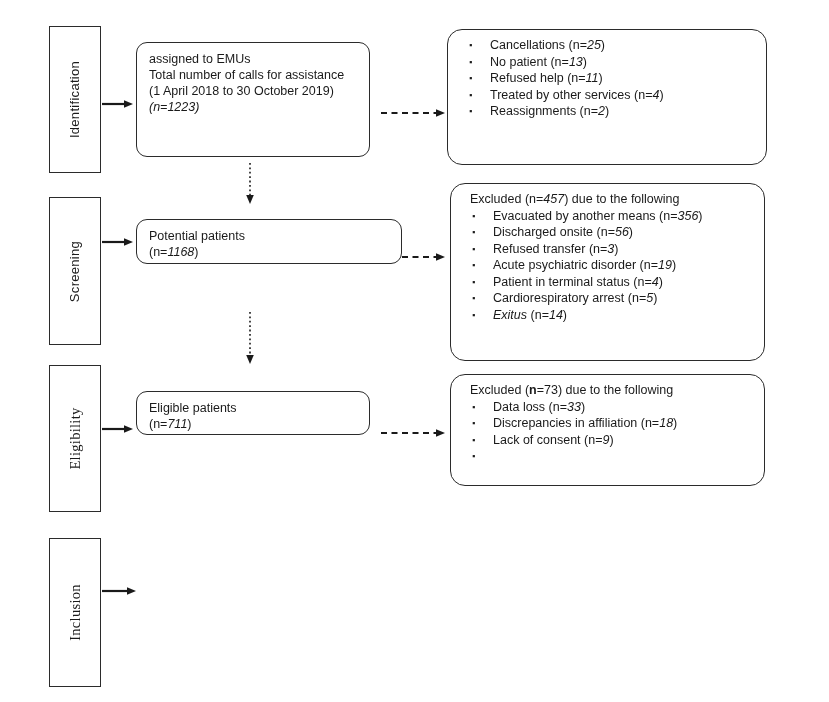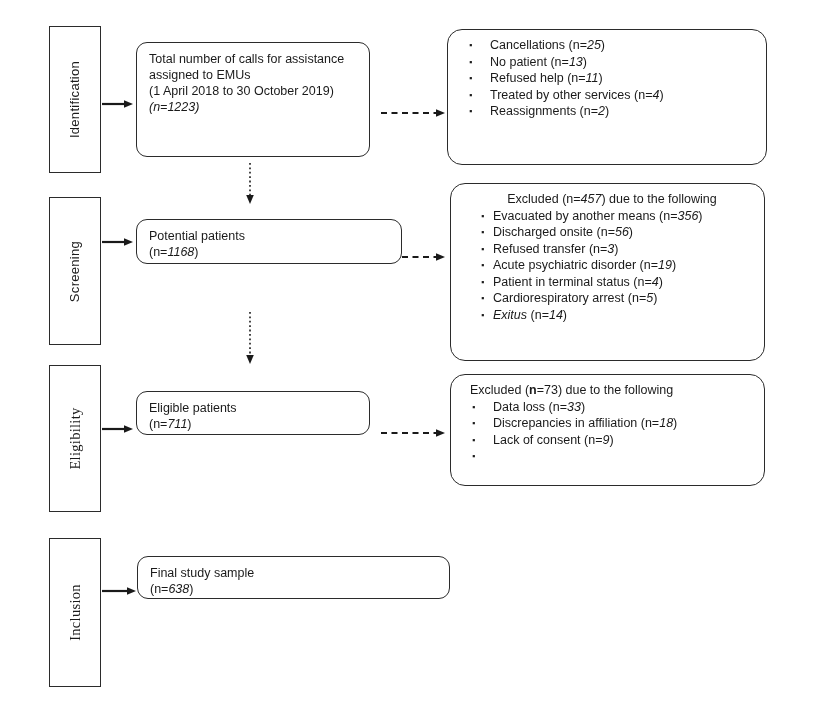--- a/index.html
+++ b/index.html
@@ -57,42 +57,36 @@
   </div>
   <div class="box stage" style="left:49px;top:365px;width:52px;height:147px;">
     <span class="stage-label serif">Eligibility</span>
   </div>
   <div class="box stage" style="left:49px;top:538px;width:52px;height:149px;">
     <span class="stage-label serif">Inclusion</span>
   </div>
 
   <div class="box flow" style="left:136px;top:42px;width:234px;height:115px;">
     <div>
+        <div class="line"><span>assigned to EMUs</span></div>
         <div class="line"><span>Total number of calls for assistance</span></div>
-        <div class="line"><span>assigned to EMUs</span></div>
         <div class="line"><span>(1 April 2018 to 30 October 2019)</span></div>
         <div class="line"><span class="it">(n=1223)</span></div>
       </div>
   </div>
   <div class="box flow" style="left:136px;top:219px;width:266px;height:45px;">
     <div>
         <div class="line"><span>Potential patients</span></div>
         <div class="line"><span>(n=</span><span class="it">1168</span><span>)</span></div>
       </div>
   </div>
   <div class="box flow" style="left:136px;top:391px;width:234px;height:44px;">
     <div>
         <div class="line"><span>Eligible patients</span></div>
         <div class="line"><span>(n=</span><span class="it">711</span><span>)</span></div>
-      </div>
-  </div>
-  <div class="box flow" style="left:137px;top:556px;width:313px;height:43px;">
-    <div>
-        <div class="line"><span>Final study sample</span></div>
-        <div class="line"><span>(n=</span><span class="it">638</span><span>)</span></div>
       </div>
   </div>
 
   <div class="box excl" style="left:447px;top:29px;width:320px;height:136px;">
     <ul class="excl-list">
         <li>
           <span class="bullet">▪</span>
           <span class="itext"><span>Cancellations (n=</span><span class="it">25</span><span>)</span></span>
         </li>
         <li>
@@ -106,21 +100,21 @@
         <li>
           <span class="bullet">▪</span>
           <span class="itext"><span>Treated by other services (n=</span><span class="it">4</span><span>)</span></span>
         </li>
         <li>
           <span class="bullet">▪</span>
           <span class="itext"><span>Reassignments (n=</span><span class="it">2</span><span>)</span></span>
         </li>
       </ul>
   </div>
-  <div class="box excl" style="left:450px;top:183px;width:315px;height:178px;text-align:center;">
+  <div class="box excl" style="left:450px;top:183px;width:315px;height:178px;">
     <div class="excl-header" style="margin-left:4px;"><span>Excluded (n=</span><span class="it">457</span><span>) due to the following</span></div>
     <ul class="excl-list">
         <li>
           <span class="bullet">▪</span>
           <span class="itext"><span>Evacuated by another means (n=</span><span class="it">356</span><span>)</span></span>
         </li>
         <li>
           <span class="bullet">▪</span>
           <span class="itext"><span>Discharged onsite (n=</span><span class="it">56</span><span>)</span></span>
         </li>

